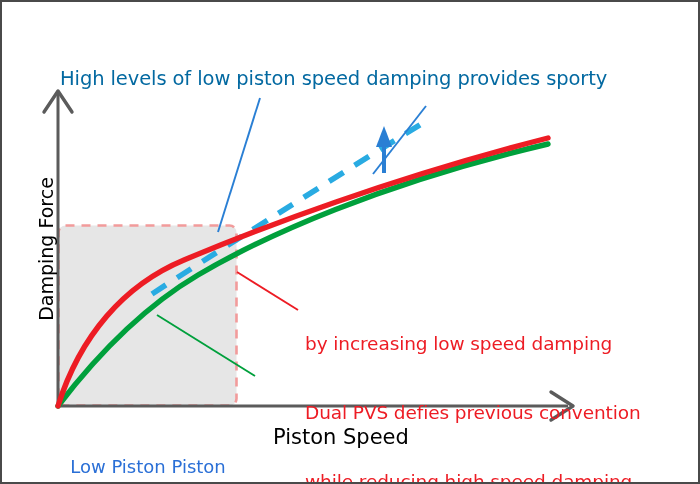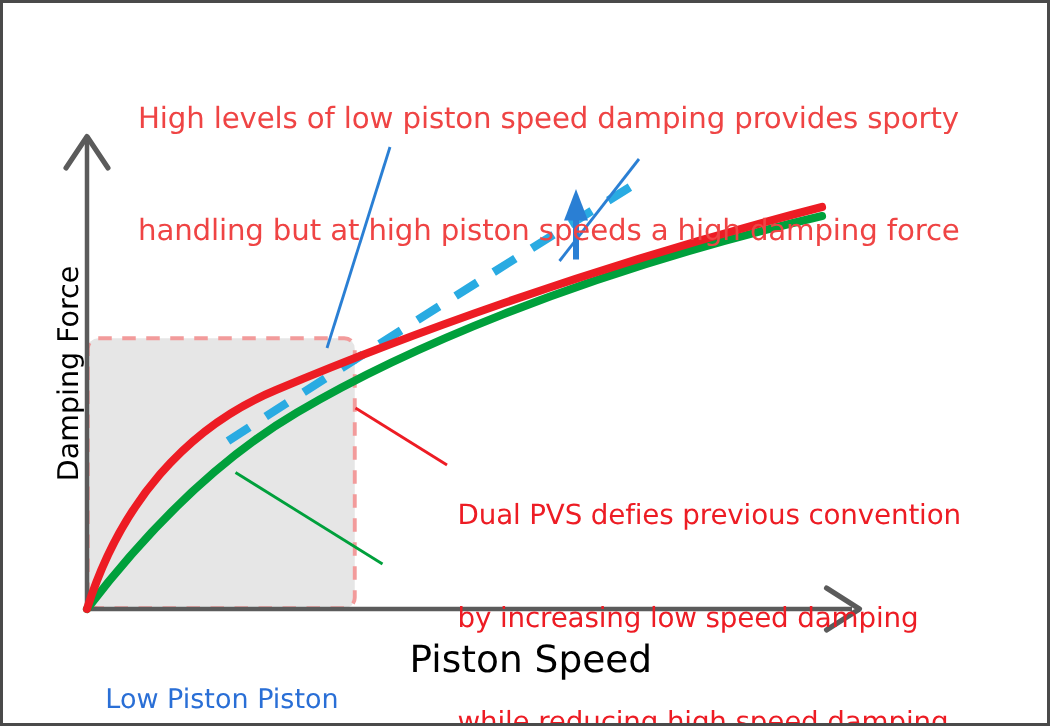--- a/index.html
+++ b/index.html
@@ -18,23 +18,22 @@
   #plot-svg{
     position:absolute;left:0;top:0;width:700px;height:484px;
     display:block;
   }
   .txt{position:absolute;white-space:pre;}
 
   
   #headline{
     left:58px;top:14px;width:590px;
     font-size:19.5px;line-height:25px;
-    color:#ef4444;
+    color:#0369a1;
     letter-spacing:-0.1px;
-    margin-left:32px;
   }
   #headline div{white-space:nowrap;}
 
   
   #red-note{
     left:303px;top:284px;width:350px;
     font-size:18.5px;line-height:23px;
     color:#ED1C24;
     letter-spacing:-0.1px;
   }
@@ -44,21 +43,21 @@
   #ylabel{
     left:-36px;top:236px;width:160px;
     text-align:center;
     font-size:19px;color:#000;
     transform:rotate(-90deg);
     transform-origin:50% 50%;
   }
   
   #xlabel{
     left:271px;top:423px;
-    font-size:25px;color:#000;
+    font-size:21px;color:#000;
   }
   
   #range-label{
     left:56px;top:412px;width:180px;
     text-align:center;
     font-size:18px;line-height:21px;
     color:#2A6FD6;
   }
   #range-label div{white-space:nowrap;}
   
@@ -100,26 +99,25 @@
       <polygon points="382,124 374,145 390,145" fill="#2A7FD4"></polygon>
     </g>
 
     <line x1="235" y1="270" x2="296" y2="308" stroke="#ED1C24" stroke-width="1.9"></line>
 
     <line x1="155" y1="313" x2="253" y2="374" stroke="#00A03C" stroke-width="1.9"></line>
   </svg>
 
   <div class="txt" id="headline">
     <div>High levels of low piston speed damping provides sporty</div>
-    <div>handling but at high piston speeds a high damping force</div>
   </div>
 
   <div class="txt" id="red-note">
+    <div>by increasing low speed damping</div>
     <div>Dual PVS defies previous convention</div>
-    <div>by increasing low speed damping</div>
     <div>while reducing high speed damping</div>
   </div>
 
   <div class="txt" id="ylabel">Damping Force</div>
 
   <div class="txt" id="xlabel">Piston Speed</div>
 
   <div class="txt" id="range-label">
     <div>Low Piston Piston</div>
     

